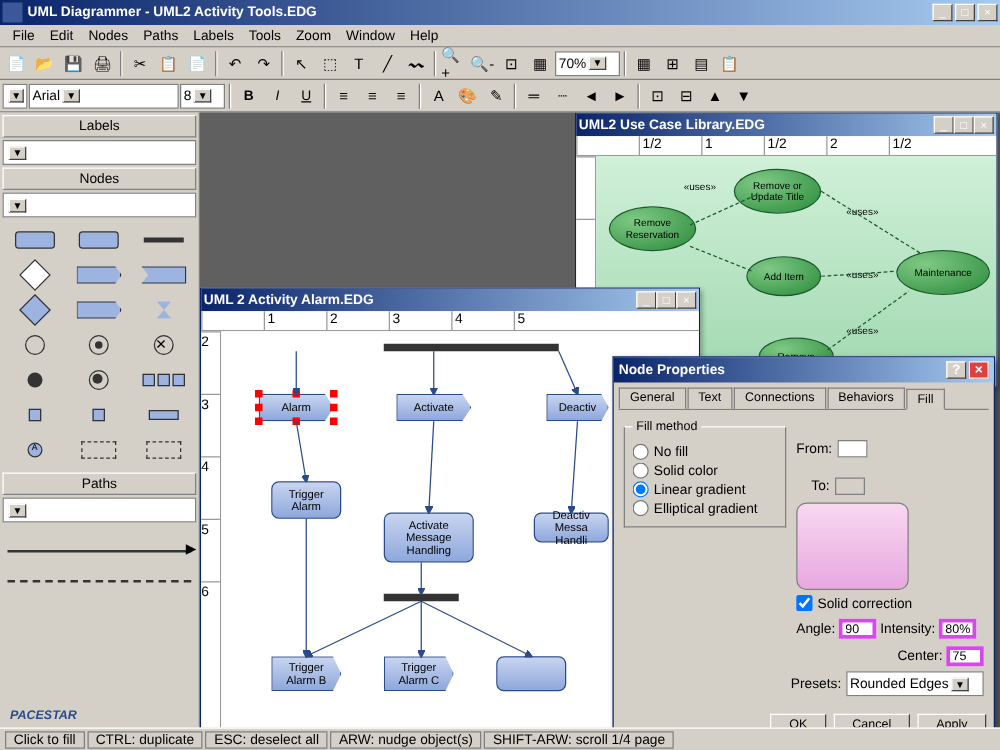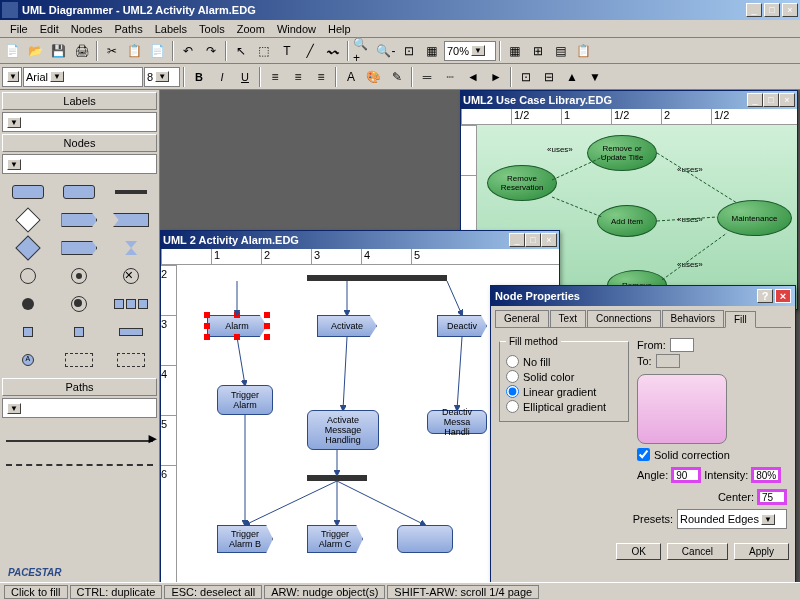--- a/index.html
+++ b/index.html
@@ -63,21 +63,21 @@
 .statusbar span { border: 1px solid #808080; border-top-color: #808080; padding: 0 6px; margin-right: 2px; }
 .logo { position: absolute; bottom: 22px; left: 8px; font-size: 10px; font-style: italic; color: #2a4a8a; font-weight: bold; }
 .spin { width: 30px; height: 16px; border: 3px solid #d946ef; background: #fff; display: inline-flex; align-items: center; padding: 0 2px; font-size: 10px; }
 svg.connector { position: absolute; top: 0; left: 0; pointer-events: none; }
 </style>
 </head>
 <body>
 
 <div class="titlebar">
   <div class="icon"></div>
-  <div class="title">UML Diagrammer - UML2 Activity Alarm.EDG</div>
+  <div class="title">UML Diagrammer - UML2 Activity Tools.EDG</div>
   <div class="winbtns">
     <div class="winbtn">_</div>
     <div class="winbtn">□</div>
     <div class="winbtn">×</div>
   </div>
 </div>
 
 <div class="menubar">
   <div class="menuitem">File</div>
   <div class="menuitem">Edit</div>
@@ -408,25 +408,25 @@
                   <input type="radio" name="fm" checked="" style="">
                   <span>Linear gradient</span>
                 </label>
               <label class="radio">
                   <input type="radio" name="fm" style="">
                   <span>Elliptical gradient</span>
                 </label>
             </fieldset>
           </div>
           <div style="width:150px">
-            <div style="display:flex;align-items:center;gap:4px;margin:2px 0">
+            <div style="display:flex;align-items:center;gap:4px;margin:16px 0">
                 <span>From:</span>
                 <span class="colorswatch" style="background:#fff"></span>
               </div>
-            <div style="display:flex;align-items:center;gap:4px;margin:2px 0 6px">
+            <div style="display:flex;align-items:center;gap:4px;margin:2px 12px 6px">
                 <span>To:</span>
                 <span class="colorswatch" style="#e070c0"></span>
               </div>
             <div class="preview"></div>
             <label class="radio" style="margin-top:4px">
                 <input type="checkbox" checked="" style="">
                 <span>Solid correction</span>
               </label>
             <div style="display:flex;align-items:center;gap:3px;margin:6px 0;font-size:10px">
               <span>Angle:</span>

